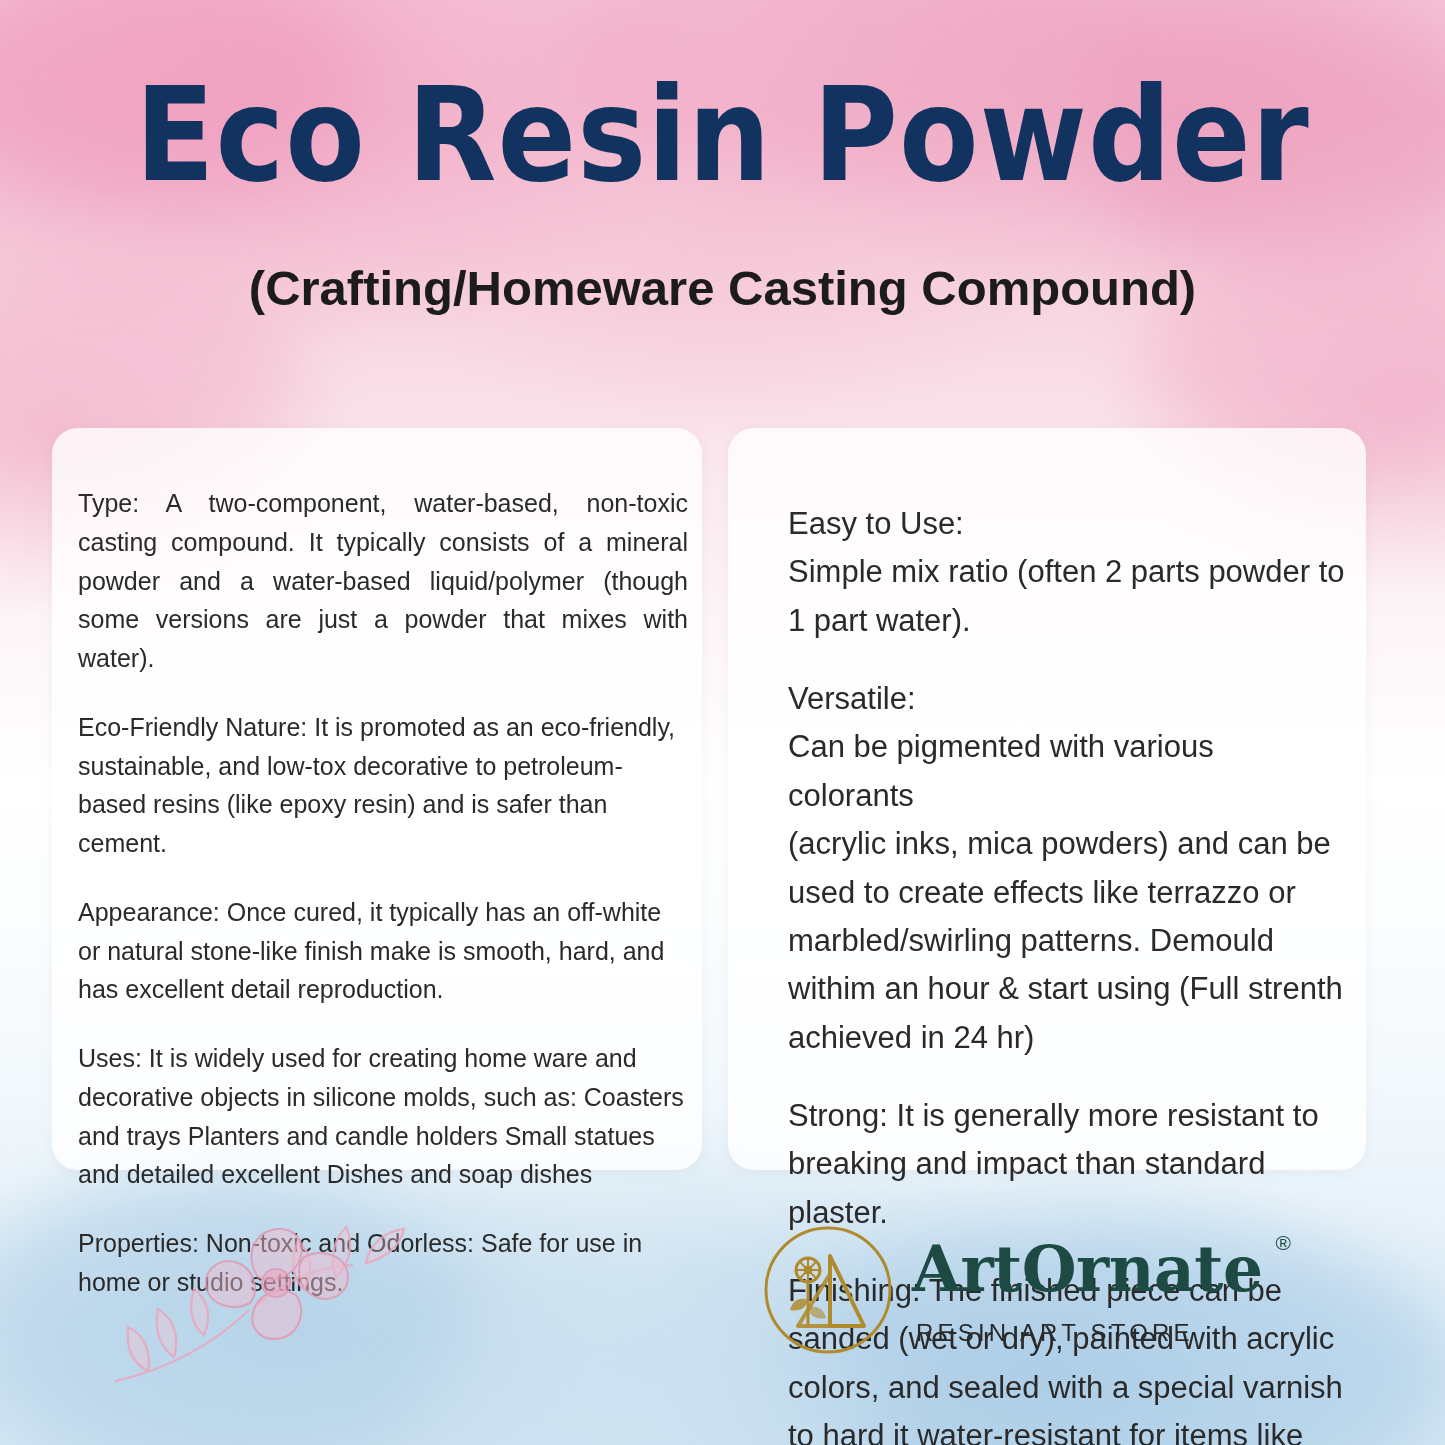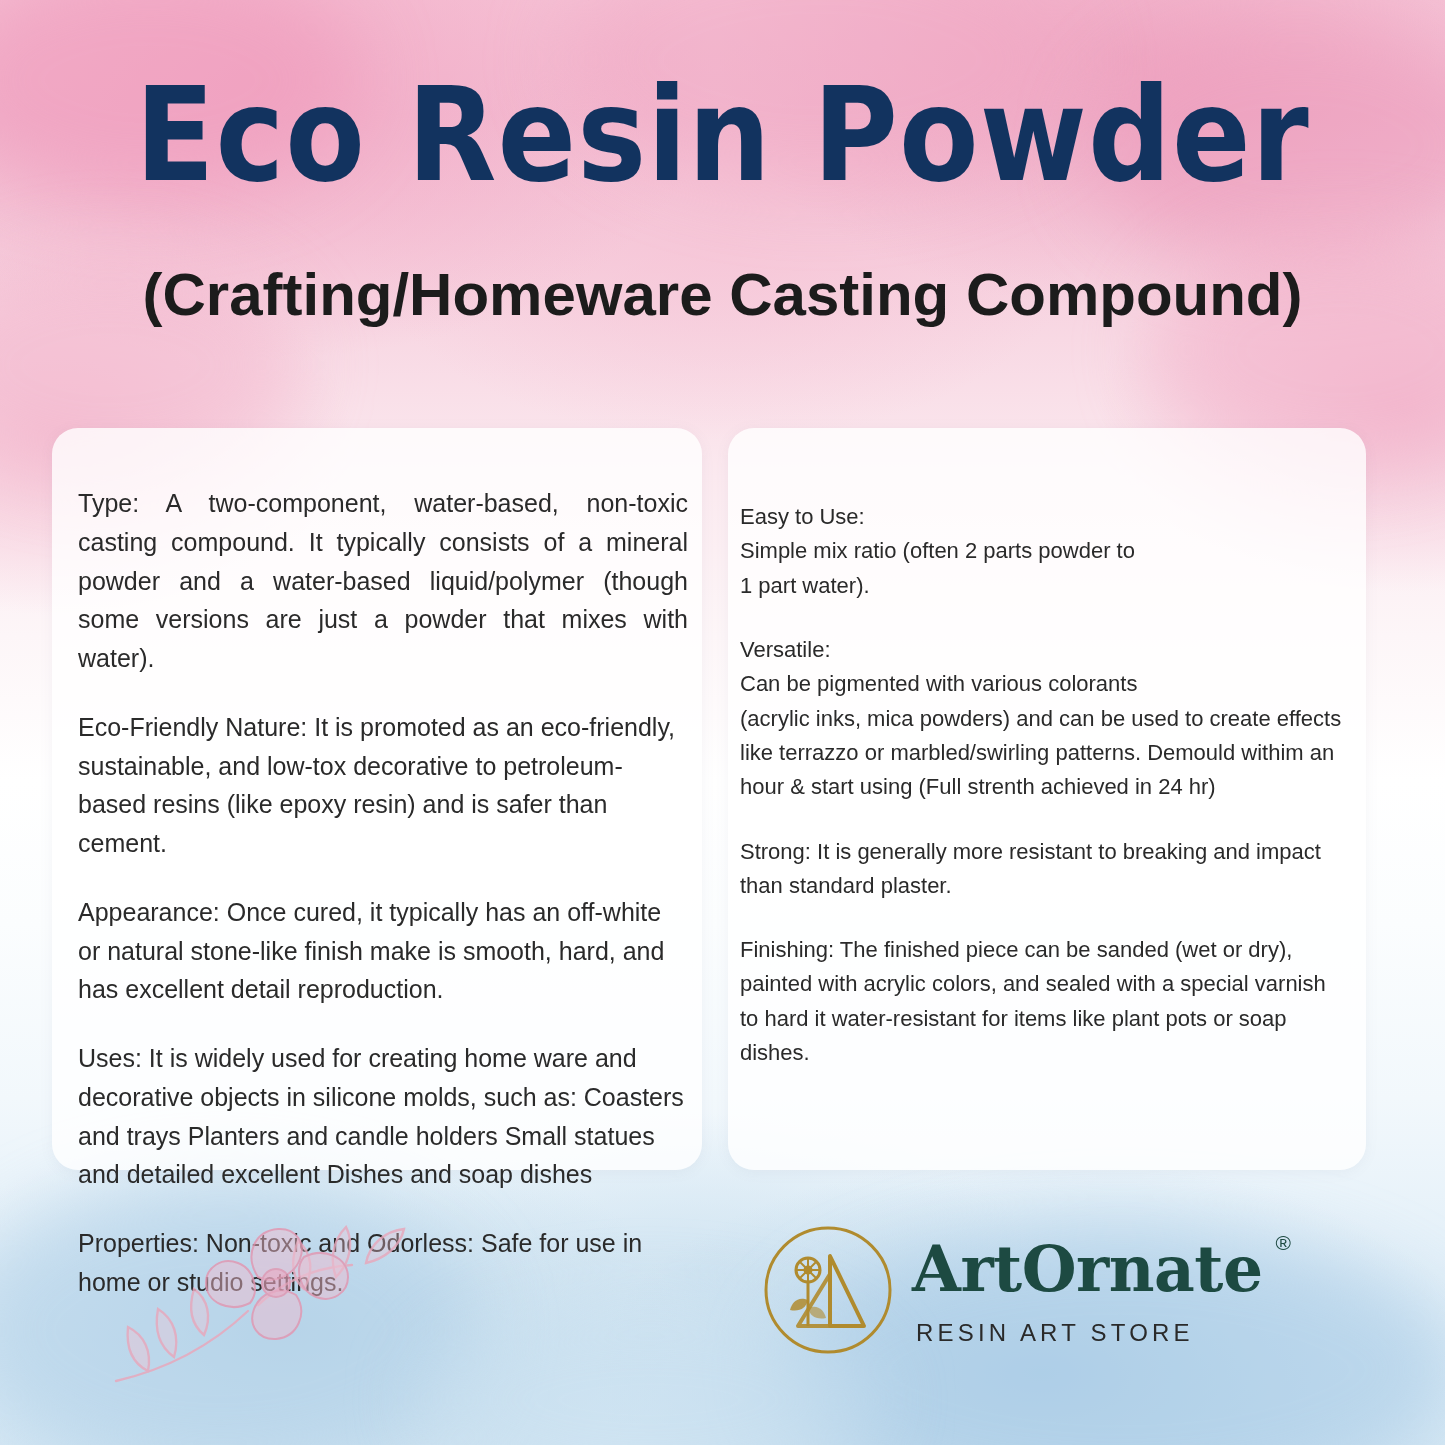--- a/index.html
+++ b/index.html
@@ -63,21 +63,21 @@
     letter-spacing: 1px;
     color: #12335f;
     line-height: 1.0;
     margin: 0;
     transform: scaleY(1.12);
     transform-origin: top center;
   }
   .subtitle {
     font-family: "Liberation Sans", sans-serif;
     font-weight: bold;
-    font-size: 60px;
+    font-size: 49px;
     color: #1c1c1c;
     margin: 0;
     padding-top: 74px;
   }
 
   
   .panel {
     position: absolute;
     background: rgba(255,255,255,0.80);
     border-radius: 26px;
@@ -116,23 +116,24 @@
     white-space: pre-line;
   }
   #panel-left .para {
     font-size: 25px;
     line-height: 1.55;
     margin-bottom: 30px;
     margin-left: 12px;
   }
   #panel-left .para.justify { text-align: justify; }
   #panel-right .para {
-    font-size: 22px;
+    font-size: 31px;
     line-height: 1.56;
     margin-bottom: 30px;
+    margin-left: 48px;
   }
 
   
   .floral {
     position: absolute;
     left: 108px;
     top: 1185px;
     width: 330px;
     height: 210px;
     opacity: 0.85;

